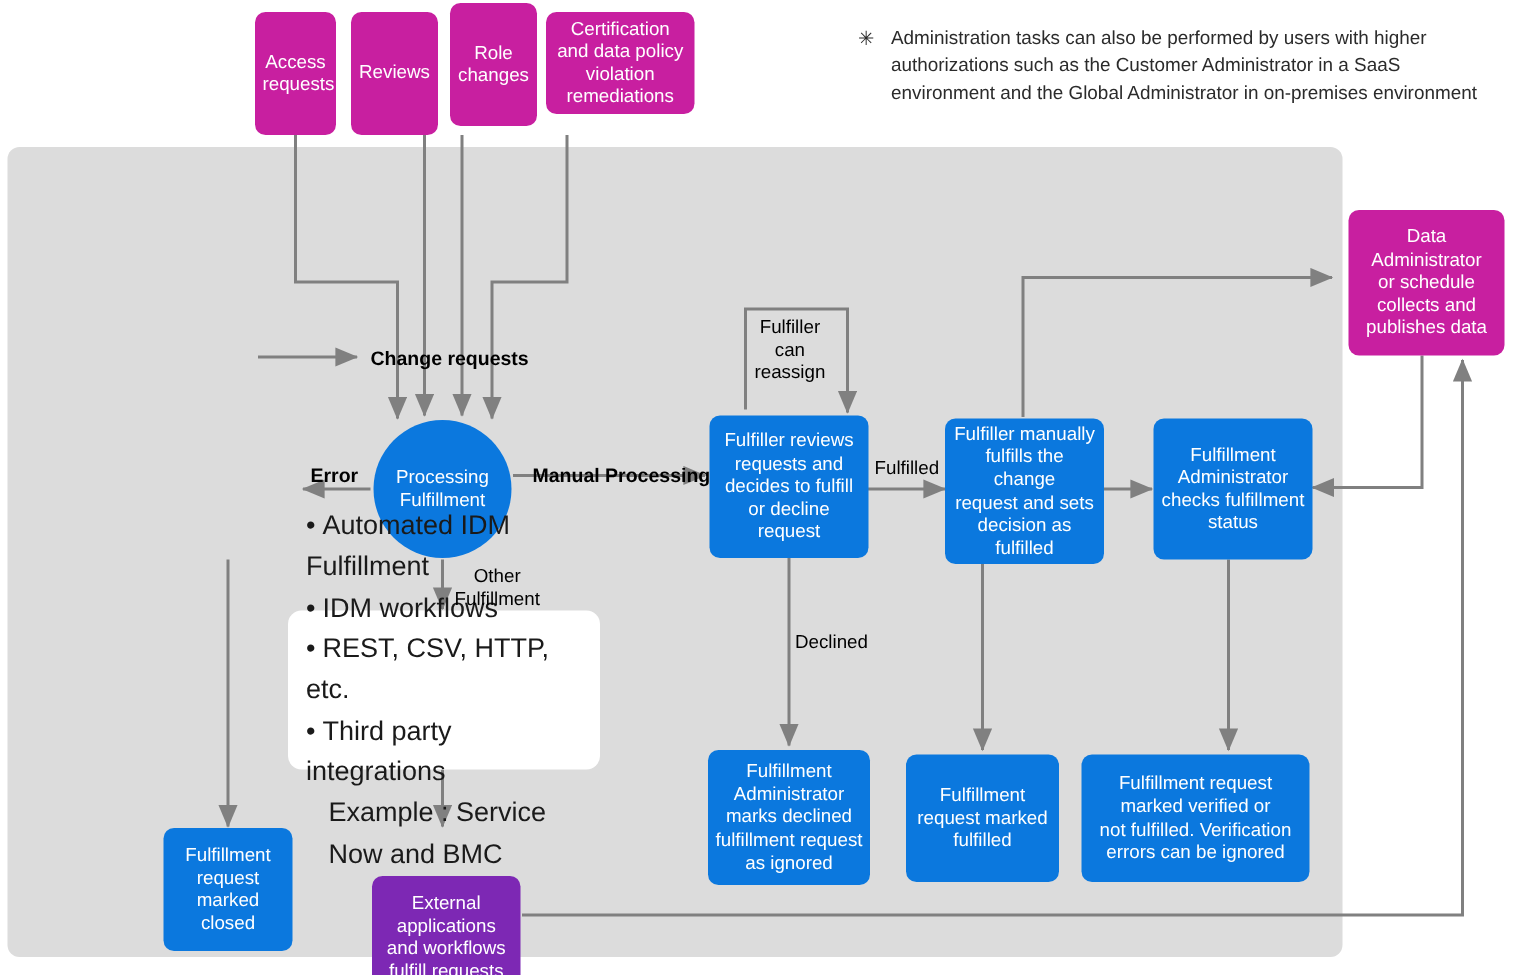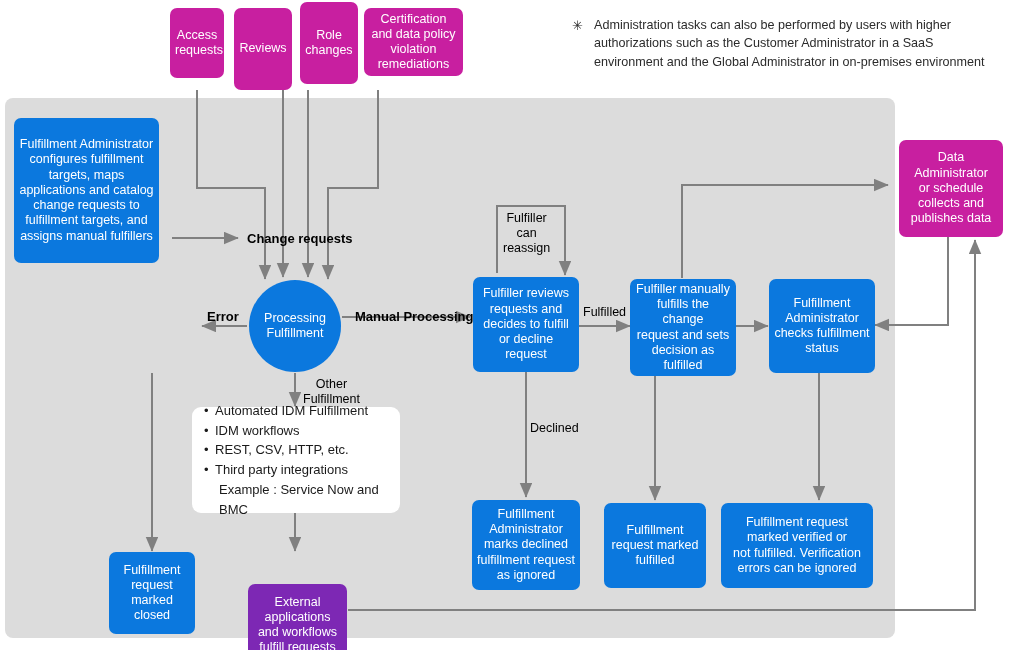--- a/index.html
+++ b/index.html
@@ -69,21 +69,21 @@
     font-size:12.6px;
     line-height:1.45;
     color:#2b2b2b;
   }
   .note .star{
     position:absolute;left:0;top:1px;width:18px;text-align:left;
     font-size:13px;color:#2b2b2b;
   }
   .note .body{display:block;margin-left:22px;}
 
-  .bullets{font-size:13px;line-height:1.52;color:#1a1a1a;}
+  .bullets{font-size:18px;line-height:1.52;color:#1a1a1a;}
   .bullets .li{display:block;}
   .bullets .li .dot{display:inline-block;width:11px;}
   .bullets .li.sub{padding-left:15px;}
 </style>
 </head>
 <body>
 
 <div id="canvas">
 
   <div class="panel"></div>
@@ -129,21 +129,21 @@
       <path d="M682,278 L682,185 L888,185" marker-end="url(#ah)"></path>
 
       <path d="M948,237 L948,325 L875,325" marker-end="url(#ah)"></path>
 
       <path d="M819,373 L819,500" marker-end="url(#ah)"></path>
 
       <path d="M348,610 L975,610 L975,240" marker-end="url(#ah)"></path>
     </g>
   </svg>
 
-  <div class="node pink" style="left:170px;top:8px;width:54px;height:70px;">
+  <div class="node pink" style="left:170px;top:8px;width:54px;height:82px;">
     <span class="txt">Access
 requests</span>
   </div>
   <div class="node pink" style="left:234px;top:8px;width:58px;height:82px;">
     <span class="txt">Reviews</span>
   </div>
   <div class="node pink" style="left:300px;top:2px;width:58px;height:82px;">
     <span class="txt">Role
 changes</span>
   </div>
@@ -152,23 +152,20 @@
 and data policy
 violation
 remediations</span>
   </div>
 
   <div class="note">
     <span class="star">✳</span>
     <span class="body">Administration tasks can also be performed by users with higher authorizations such as the Customer Administrator in a SaaS environment and the Global Administrator in on-premises environment</span>
   </div>
 
-  <div class="node blue" style="left:14px;top:118px;width:145px;height:145px;">
-    <span class="txt">Fulfillment Administrator configures fulfillment targets, maps applications and catalog change requests to fulfillment targets, and assigns manual fulfillers</span>
-  </div>
 
 
   <div class="node circle" style="left:249px;top:280px;width:92px;height:92px;">
     <span class="txt">Processing
 Fulfillment</span>
   </div>
 
   <div class="node blue" style="left:473px;top:277px;width:106px;height:95px;">
     <span class="txt">Fulfiller reviews
 requests and

